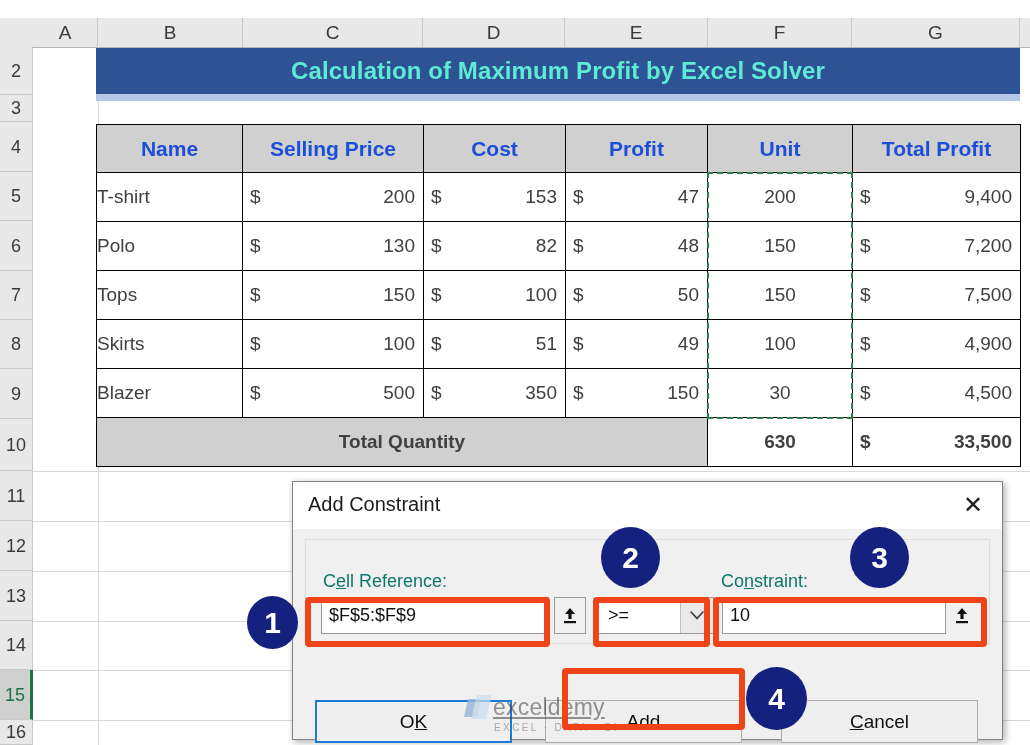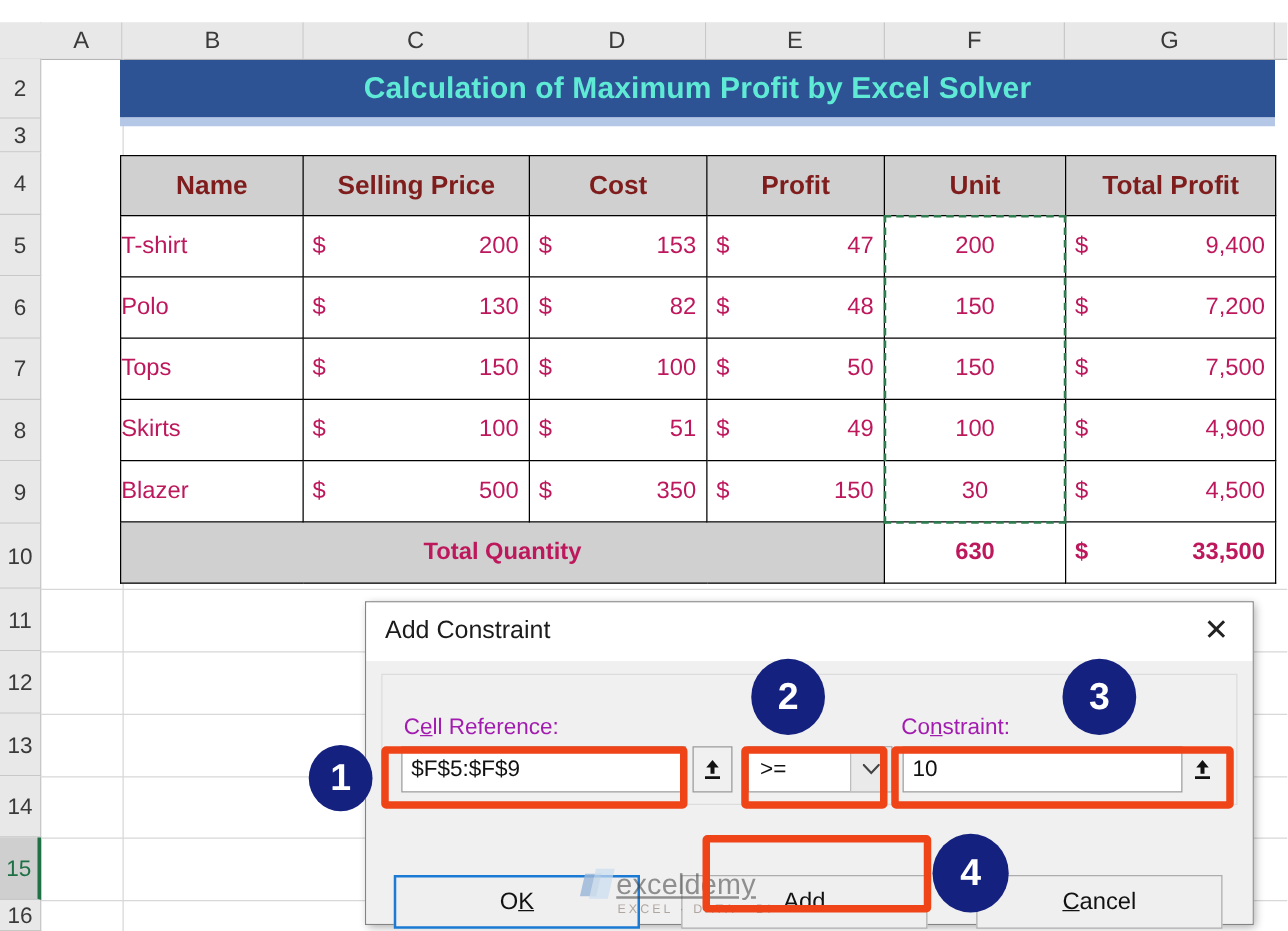--- a/index.html
+++ b/index.html
@@ -34,23 +34,23 @@
   
   #banner{position:absolute;left:96px;top:48px;width:924px;height:46px;
     background:#2e5395;display:flex;align-items:center;justify-content:center;}
   #banner span{color:#5eead4;font-size:24px;font-weight:bold;letter-spacing:.1px;}
   #banner-strip{position:absolute;left:96px;top:94px;width:924px;height:7px;background:#b4c7e7;}
 
   
   #dtable{position:absolute;left:96px;top:124px;width:924px;
     border-collapse:collapse;table-layout:fixed;background:#fff;}
   #dtable td,#dtable th{border:1px solid #000;padding:0;box-sizing:border-box;}
-  #dtable thead th{background:#d0d0d0;height:48px;color:#7f1d1d;font-size:21px;
+  #dtable thead th{background:#d0d0d0;height:48px;color:#1d4ed8;font-size:21px;
     font-weight:bold;text-align:center;}
-  #dtable tbody td{height:49px;font-size:19px;color:#be185d;}
+  #dtable tbody td{height:49px;font-size:19px;color:#404040;}
   .c-name{padding-left:7px;text-align:left;}
   .cur-cell{position:relative;}
   .cur-cell .sym{position:absolute;left:7px;top:50%;transform:translateY(-50%);}
   .cur-cell .amt{position:absolute;right:8px;top:50%;transform:translateY(-50%);}
   .c-unit{text-align:center;}
   .total-label{background:#d0d0d0;color:#4472b4;font-size:21px;font-weight:bold;
     text-align:center;height:47px;}
   .total-unit{text-align:center;font-weight:bold;font-size:19px;height:47px;}
   .total-cur{position:relative;font-weight:bold;height:47px;}
 
@@ -64,21 +64,21 @@
     z-index:20;box-sizing:border-box;}
   #dlg-title{height:47px;background:#ffffff;position:relative;}
   #dlg-title .t{position:absolute;left:15px;top:11px;font-size:20px;color:#1b1b1b;}
   #dlg-close{position:absolute;right:12px;top:8px;width:34px;height:30px;
     display:flex;align-items:center;justify-content:center;
     font-size:24px;color:#222;line-height:1;cursor:pointer;}
   #dlg-body{position:absolute;left:0;top:47px;right:0;bottom:0;background:#f0f0f0;}
   #group-panel{position:absolute;left:12px;top:10px;right:12px;height:105px;
     border:1px solid #dcdcdc;background:#f0f0f0;box-sizing:border-box;}
 
-  .fld-label{position:absolute;font-size:18px;color:#a21caf;}
+  .fld-label{position:absolute;font-size:18px;color:#0f766e;}
   .fld-label u{text-decoration:underline;}
 
   .txtbox{position:absolute;background:#ffffff;border:1px solid #9a9a9a;
     box-sizing:border-box;font-size:18px;color:#111;
     display:flex;align-items:center;padding-left:7px;}
   .picker-btn{position:absolute;background:#f0f0f0;border:1px solid #9a9a9a;
     box-sizing:border-box;display:flex;align-items:center;justify-content:center;cursor:pointer;}
   .sel-wrap{position:absolute;background:#ffffff;border:1px solid #9a9a9a;
     box-sizing:border-box;display:flex;align-items:center;}
   .sel-wrap .val{padding-left:9px;font-size:18px;color:#111;flex:1;}

